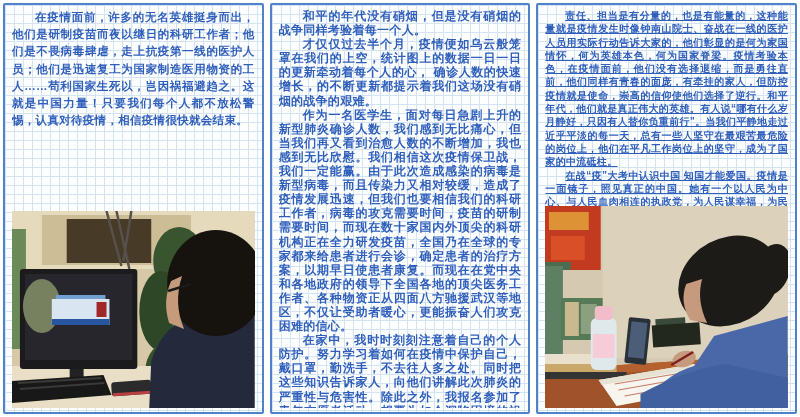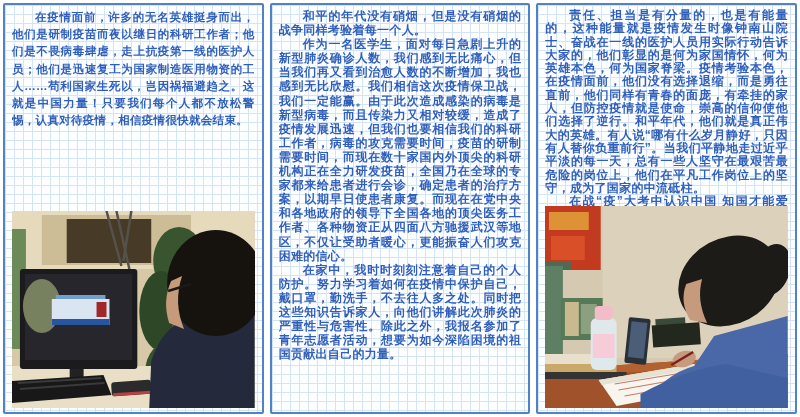--- a/index.html
+++ b/index.html
@@ -15,21 +15,21 @@
     background-image:
       linear-gradient(to right,#d5e4f4 1px,transparent 1px),
       linear-gradient(to bottom,#d5e4f4 1px,transparent 1px);
     background-size:9px 9px;
     padding:4px 7px;
     display:flex;flex-direction:column;
     color:#2f5fbb;font-weight:bold;
   }
   .col-1{font-size:11.5px;line-height:17.2px;}
   .col-2{font-size:12px;line-height:14.1px;}
-  .col-3{font-size:12px;line-height:13.3px;}
+  .col-3{font-size:10px;line-height:13.3px;text-decoration:underline;}
   .column p{margin:0;text-indent:2em;text-align:justify;letter-spacing:0.3px;}
   .photo{flex:0 0 auto;margin-top:auto;min-height:0;}
   .photo-1{height:197px;}
   .photo-3{height:202px;}
   .photo svg{width:100%;height:100%;display:block;}
   .textarea{flex:1 1 auto;min-height:0;overflow:hidden;}
 </style>
 </head>
 <body>
 
@@ -72,20 +72,21 @@
         <ellipse cx="205" cy="72" rx="49" ry="53" fill="#16130f"></ellipse>
         <path d="M160 70 Q151 90 158 112 L173 118 Q162 92 171 65 Z" fill="#c59b7c"></path>
         <path d="M157 80 L180 73" stroke="#1a1a1a" stroke-width="2.5" fill="none"></path>
       </svg>
     </div>
   </section>
 
   <section class="column col-2">
     <div class="textarea">
       <p>和平的年代没有硝烟，但是没有硝烟的战争同样考验着每一个人。</p>
+      <p>才仅仅过去半个月，疫情便如乌云般笼罩在我们的上空，统计图上的数据一日一日的更新牵动着每个人的心， 确诊人数的快速增长，的不断更新都提示着我们这场没有硝烟的战争的艰难。</p>
       <p>作为一名医学生，面对每日急剧上升的新型肺炎确诊人数，我们感到无比痛心，但当我们再又看到治愈人数的不断增加，我也感到无比欣慰。我们相信这次疫情保卫战，我们一定能赢。由于此次造成感染的病毒是新型病毒，而且传染力又相对较缓，造成了疫情发展迅速，但我们也要相信我们的科研工作者，病毒的攻克需要时间，疫苗的研制需要时间，而现在数十家国内外顶尖的科研机构正在全力研发疫苗，全国乃在全球的专家都来给患者进行会诊，确定患者的治疗方案，以期早日使患者康复。而现在在党中央和各地政府的领导下全国各地的顶尖医务工作者、各种物资正从四面八方驰援武汉等地区，不仅让受助者暖心，更能振奋人们攻克困难的信心。</p>
       <p>在家中，我时时刻刻注意着自己的个人防护。努力学习着如何在疫情中保护自己，戴口罩，勤洗手，不去往人多之处。同时把这些知识告诉家人，向他们讲解此次肺炎的严重性与危害性。除此之外，我报名参加了青年志愿者活动，想要为如今深陷困境的祖国贡献出自己的力量。</p>
 
     </div>
   </section>
 
   <section class="column col-3">
     <div class="textarea">
       <p>责任、担当是有分量的，也是有能量的，这种能量就是疫情发生时像钟南山院士、奋战在一线的医护人员用实际行动告诉大家的，他们彰显的是何为家国情怀，何为英雄本色，何为国家脊梁。疫情考验本色，在疫情面前，他们没有选择退缩，而是勇往直前，他们同样有青春的面庞，有牵挂的家人，但防控疫情就是使命，崇高的信仰使他们选择了逆行。和平年代，他们就是真正伟大的英雄。有人说“哪有什么岁月静好，只因有人替你负重前行”。当我们平静地走过近乎平淡的每一天，总有一些人坚守在最艰苦最危险的岗位上，他们在平凡工作岗位上的坚守，成为了国家的中流砥柱。</p>
       <p>在战“疫”大考中认识中国 知国才能爱国。疫情是一面镜子，照见真正的中国。她有一个以人民为中心、与人民血肉相连的执政党，为人民谋幸福，为民族谋复兴，是她的初心和使命；她有具有伟大团结精神的人民，每个人守望相助，同舟共济，更有无数勇敢的人愿把同胞挡在身后；她有博大的人类命运共同体情怀，敢于壮士断腕，承受重创而担负起大国责任。“生于种花家，何其荣幸！”</p>

